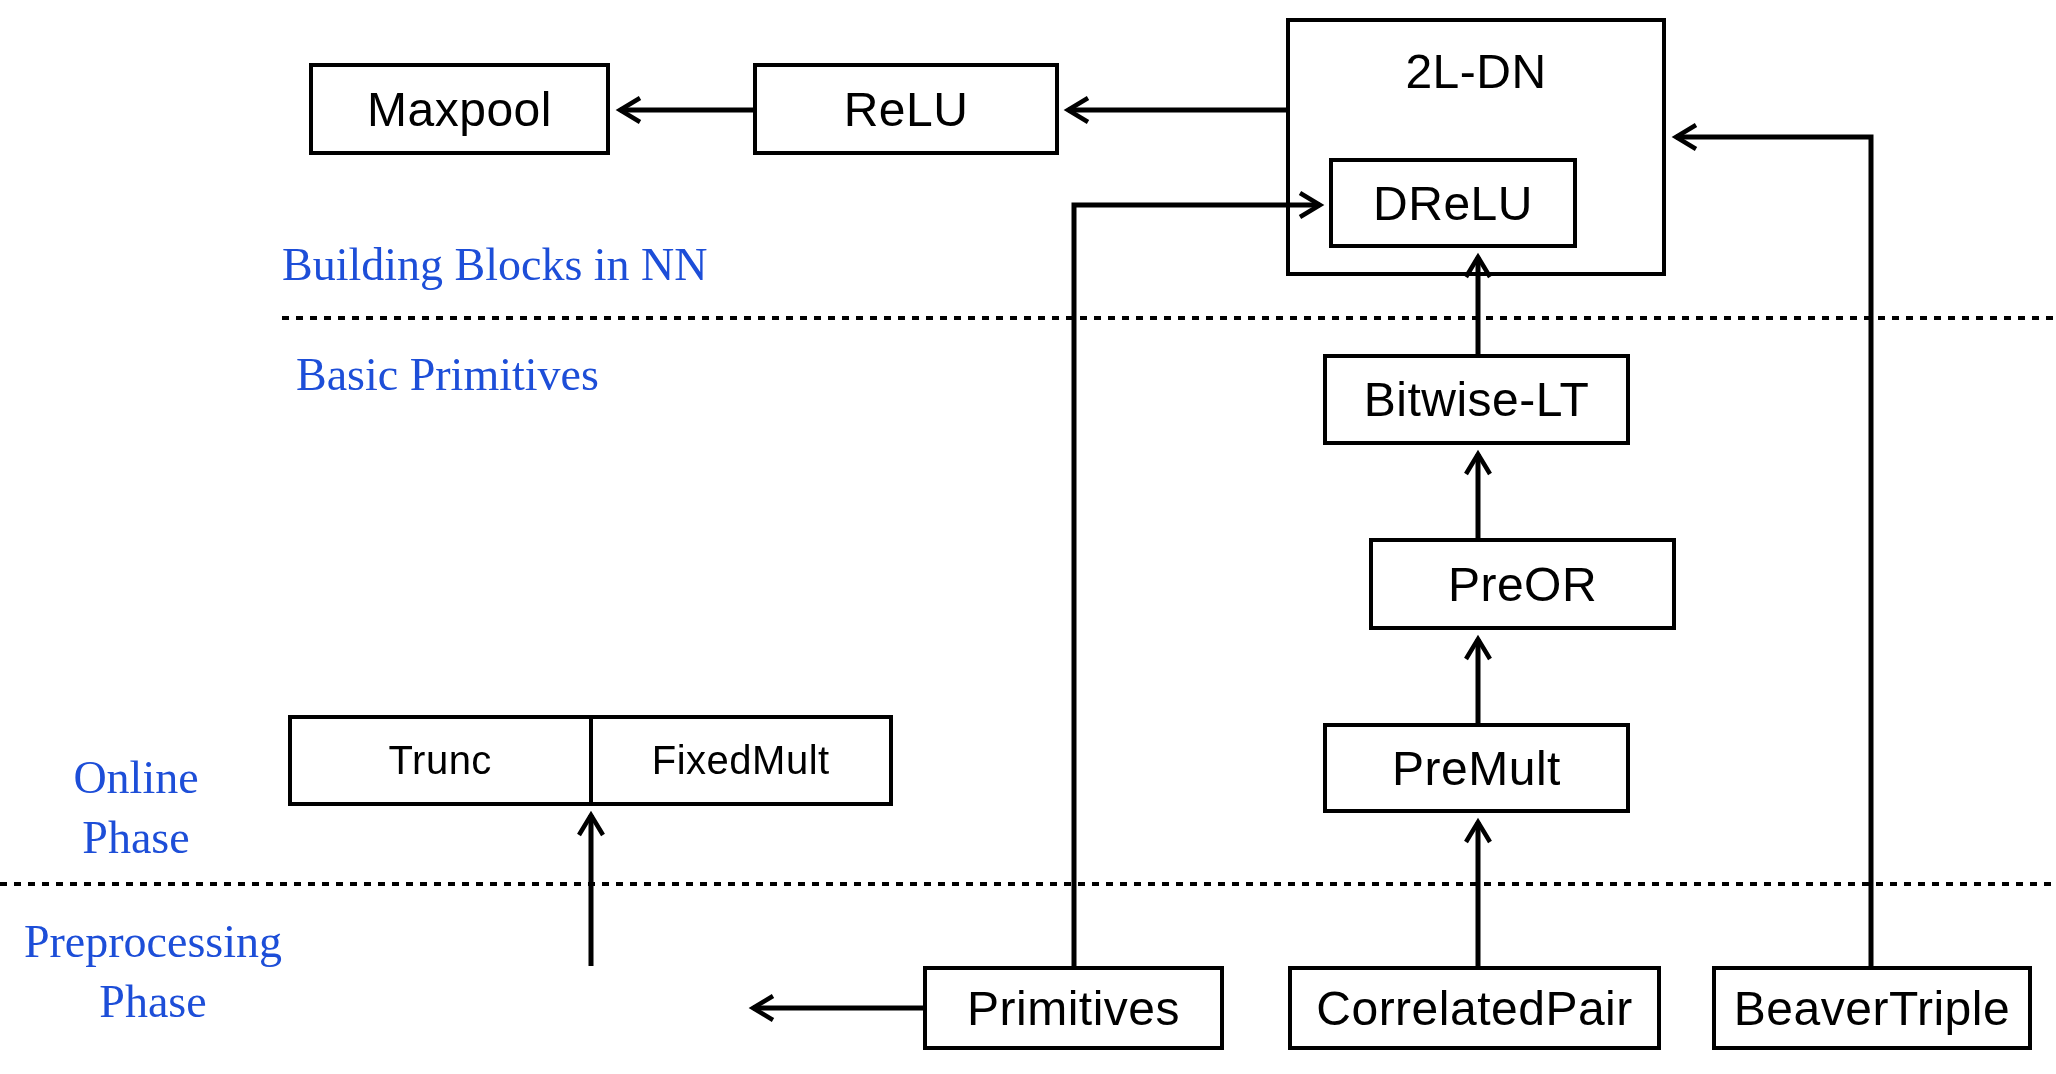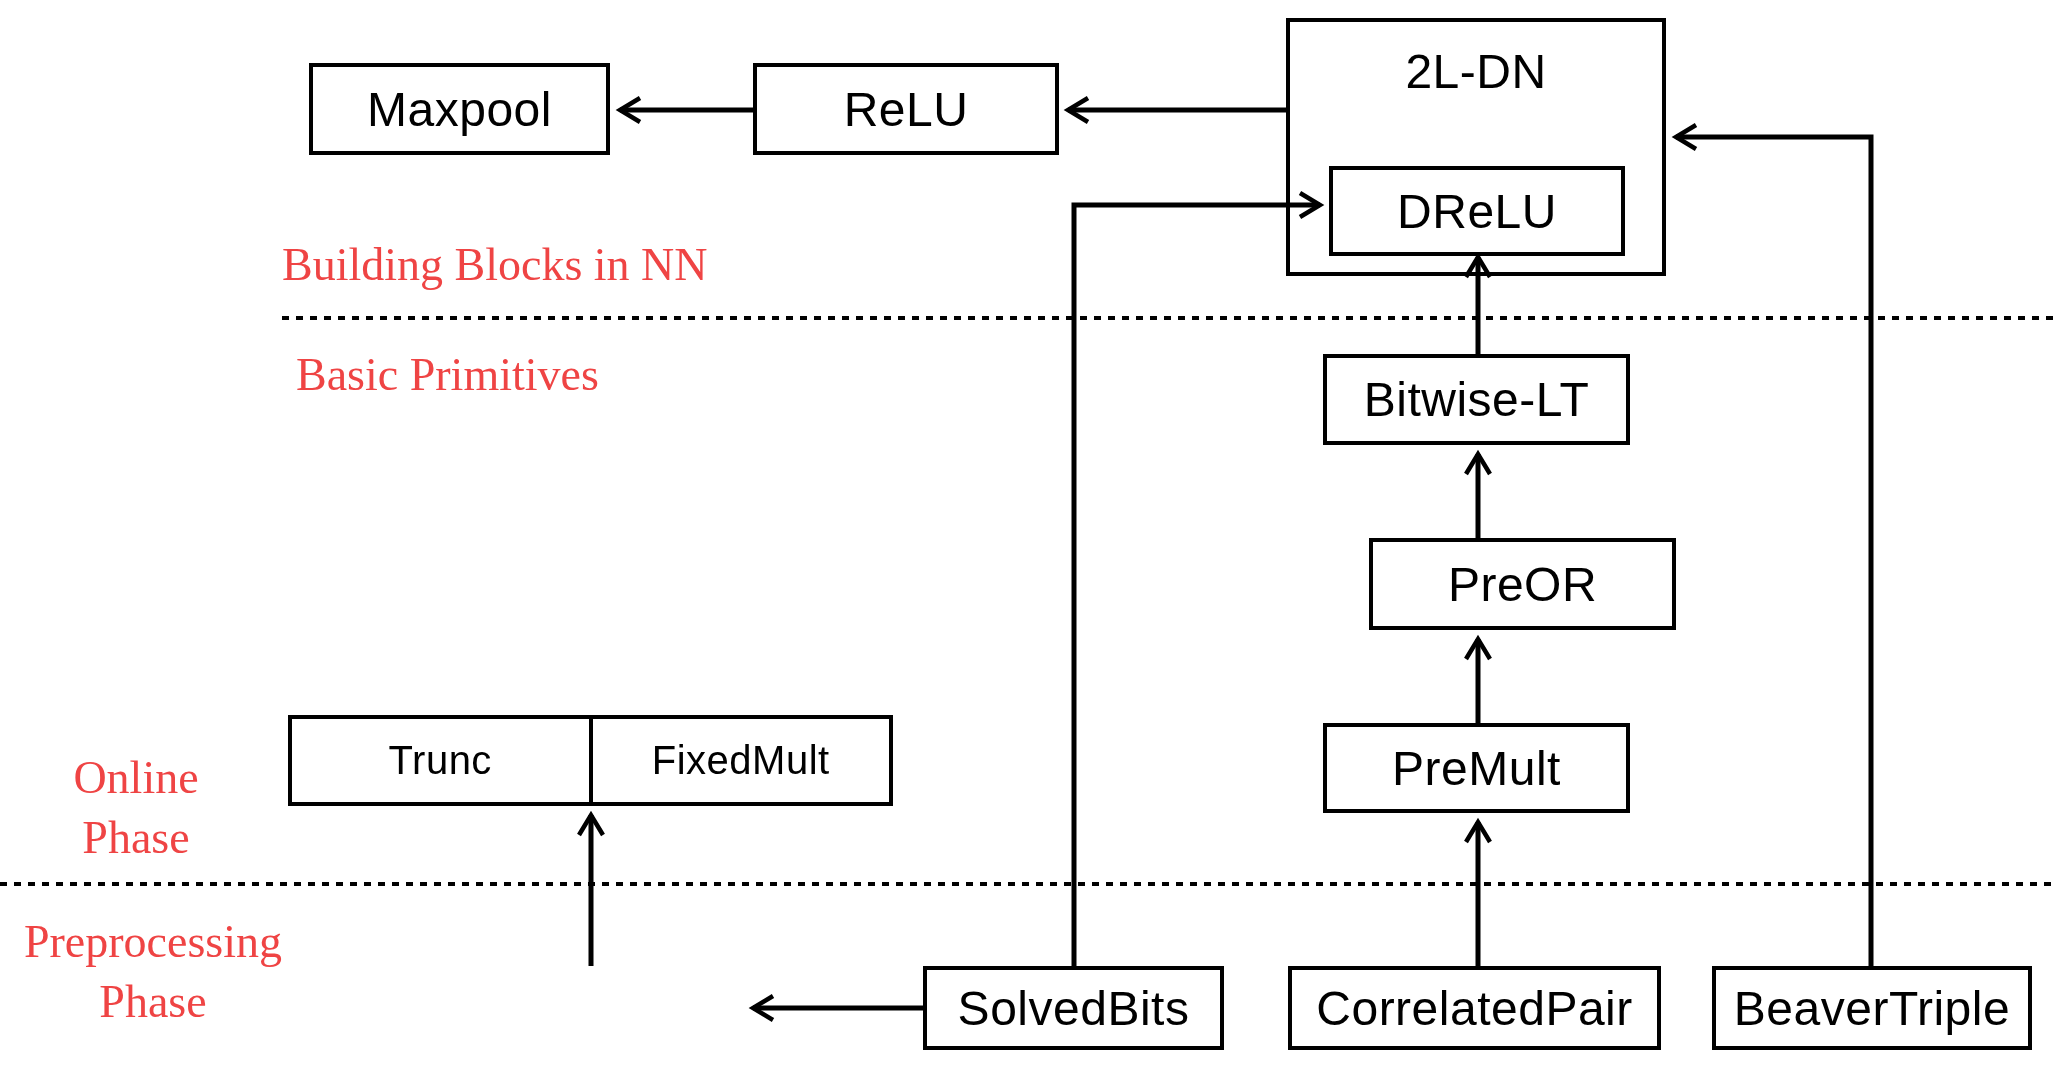--- a/index.html
+++ b/index.html
@@ -34,21 +34,21 @@
     justify-content: center;
     font-size: 40px;
     color: #000000;
     white-space: nowrap;
   }
   .cell.divided { border-right: 4px solid #000000; }
   .serif-label {
     position: absolute;
     font-family: "Liberation Serif", serif;
     font-size: 46px;
-    color: #ef4444;
+    color: #1d4ed8;
     white-space: nowrap;
   }
   .serif-label.centered { text-align: center; line-height: 60px; }
 </style>
 </head>
 <body>
 
 <div id="canvas">
 
   <svg id="connectors" width="2056" height="1074" viewBox="0 0 2056 1074">
@@ -78,21 +78,21 @@
   </div>
 
   <div class="box" style="left:753px; top:63px; width:306px; height:92px;">
     <span>ReLU</span>
   </div>
 
   <div class="box toplabel" style="left:1286px; top:18px; width:380px; height:258px;">
     <span>2L-DN</span>
   </div>
 
-  <div class="box" style="left:1329px; top:158px; width:296px; height:90px;margin-top:8px;">
+  <div class="box" style="left:1329px; top:158px; width:248px; height:90px;">
     <span>DReLU</span>
   </div>
 
   <div class="box" style="left:1323px; top:354px; width:307px; height:91px;">
     <span>Bitwise-LT</span>
   </div>
 
   <div class="box" style="left:1369px; top:538px; width:307px; height:92px;">
     <span>PreOR</span>
   </div>
@@ -107,21 +107,21 @@
         <span>Trunc</span>
       </div>
       <div class="cell">
         <span>FixedMult</span>
       </div>
     </div>
   </div>
 
 
   <div class="box" style="left:923px; top:966px; width:301px; height:84px;">
-    <span>SolvedBits</span>
+    <span>Primitives</span>
   </div>
 
   <div class="box" style="left:1288px; top:966px; width:373px; height:84px;">
     <span>CorrelatedPair</span>
   </div>
 
   <div class="box" style="left:1712px; top:966px; width:320px; height:84px;">
     <span>BeaverTriple</span>
   </div>
 

